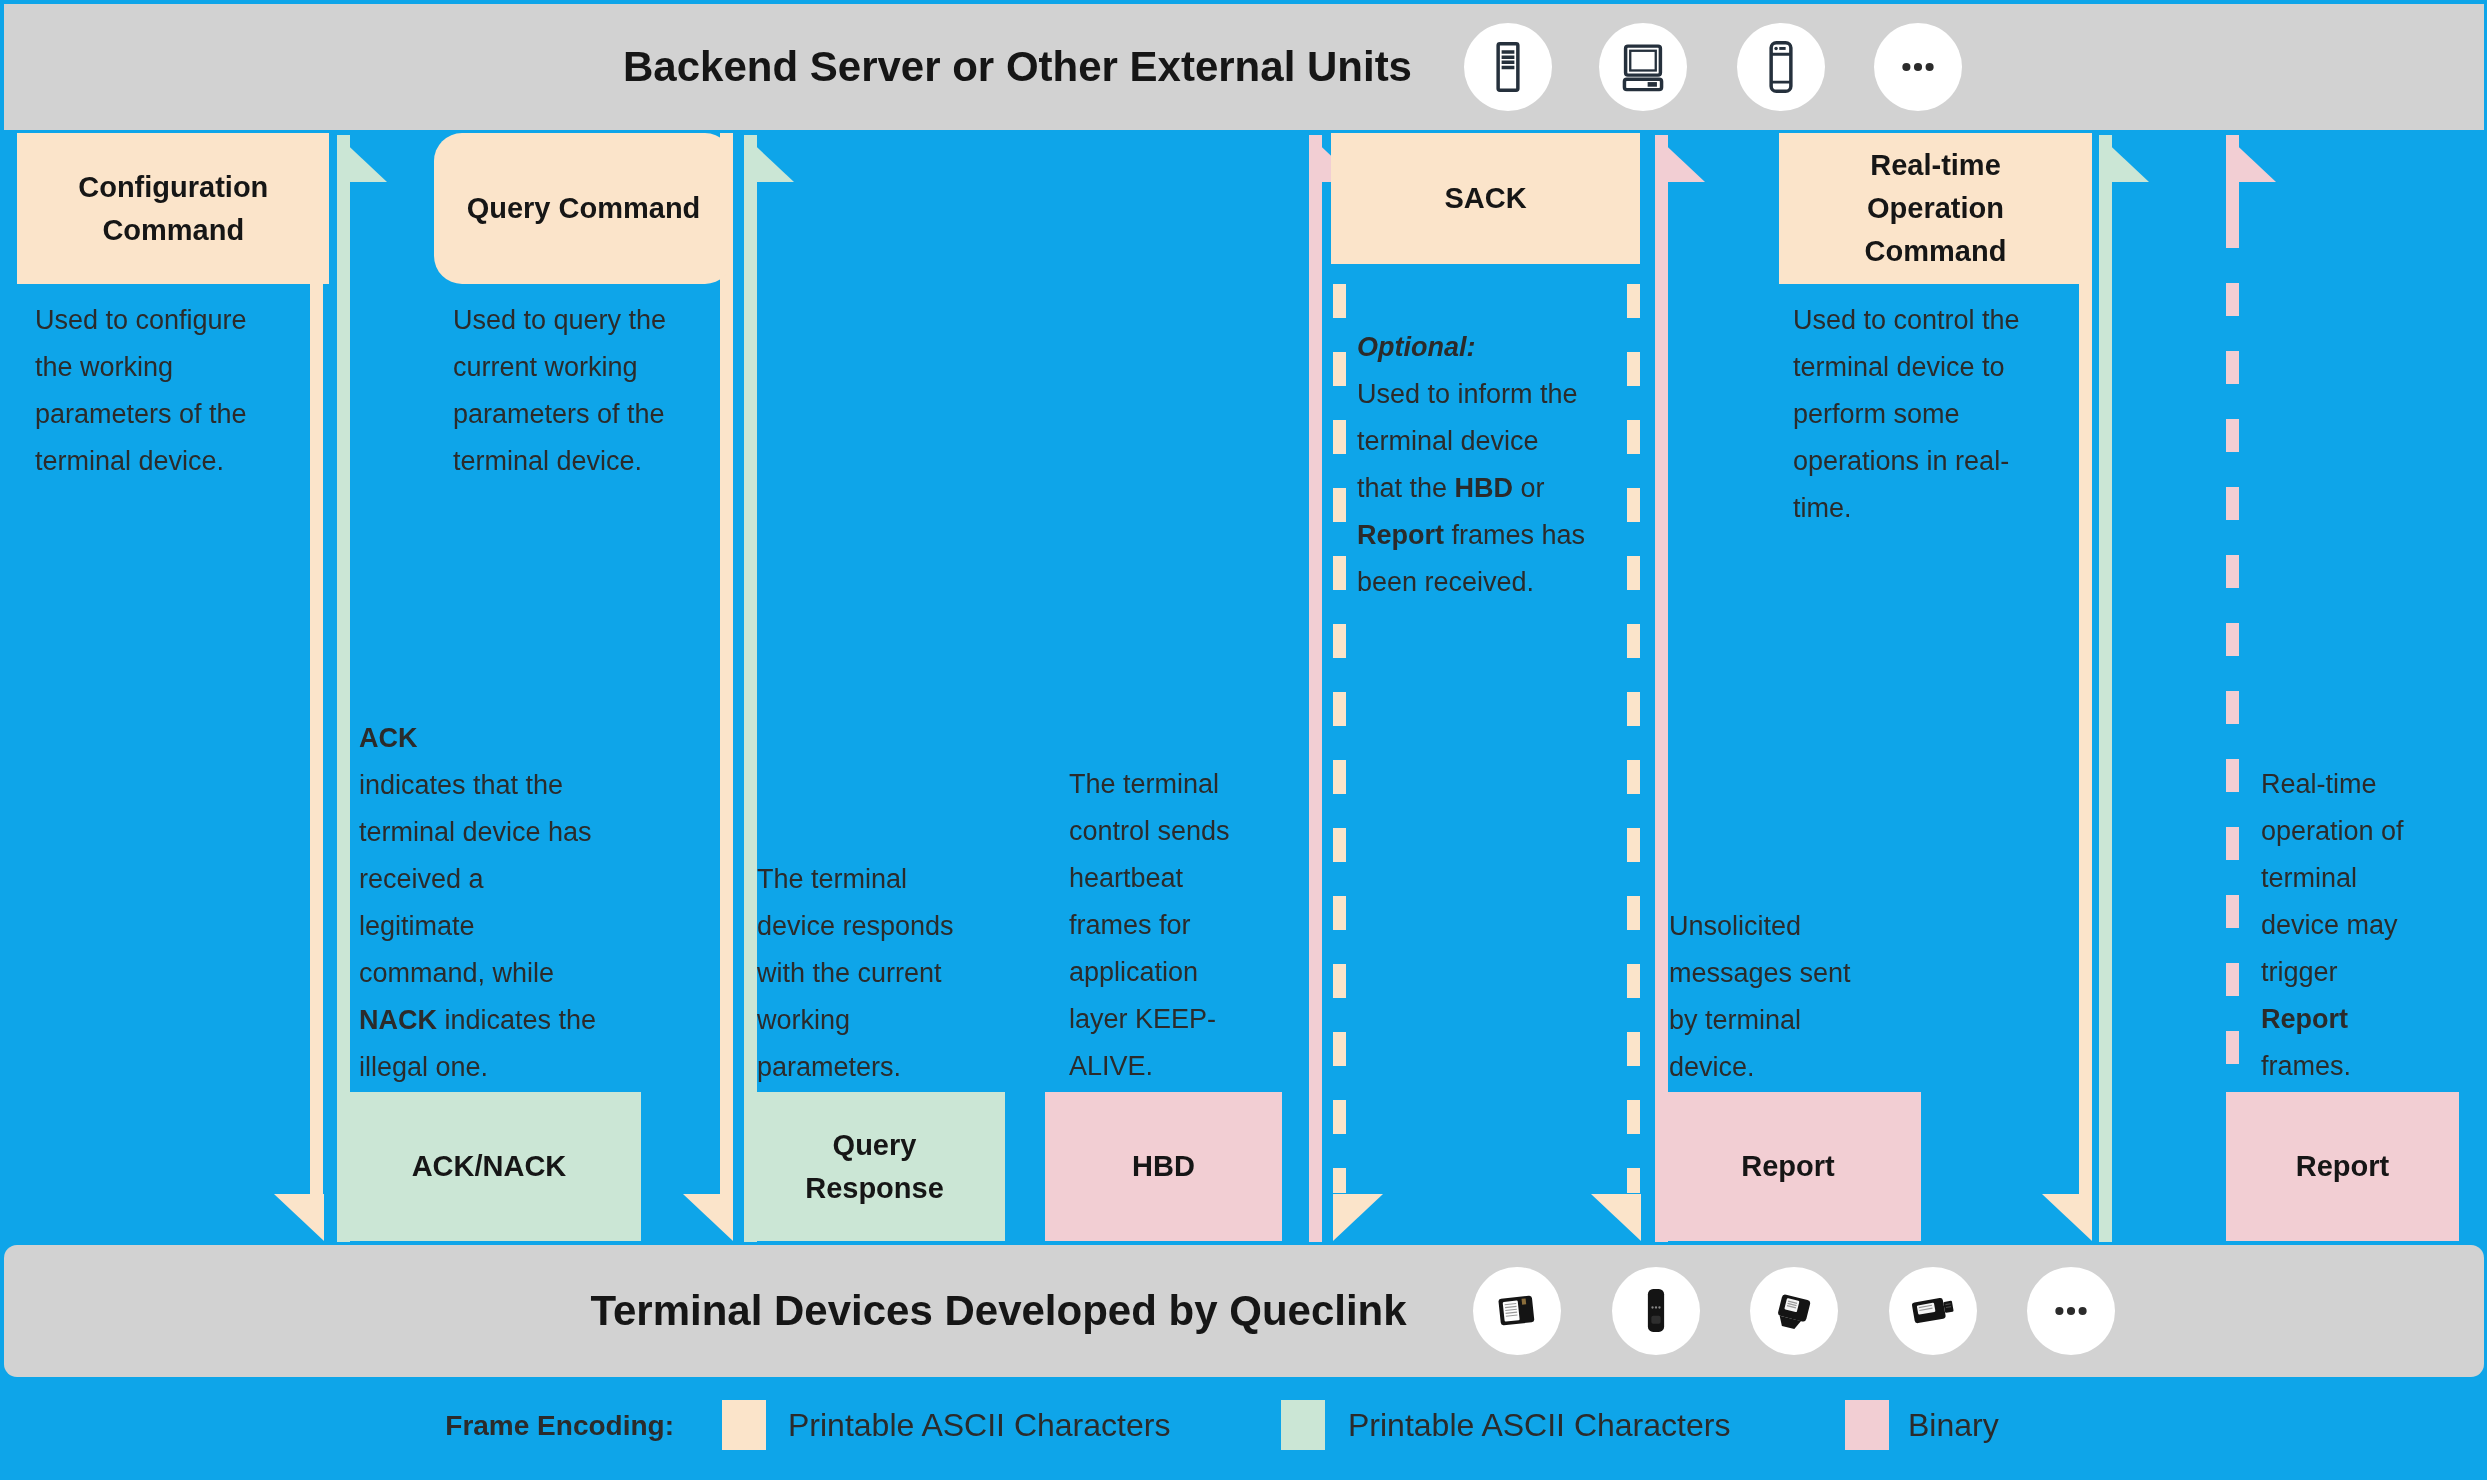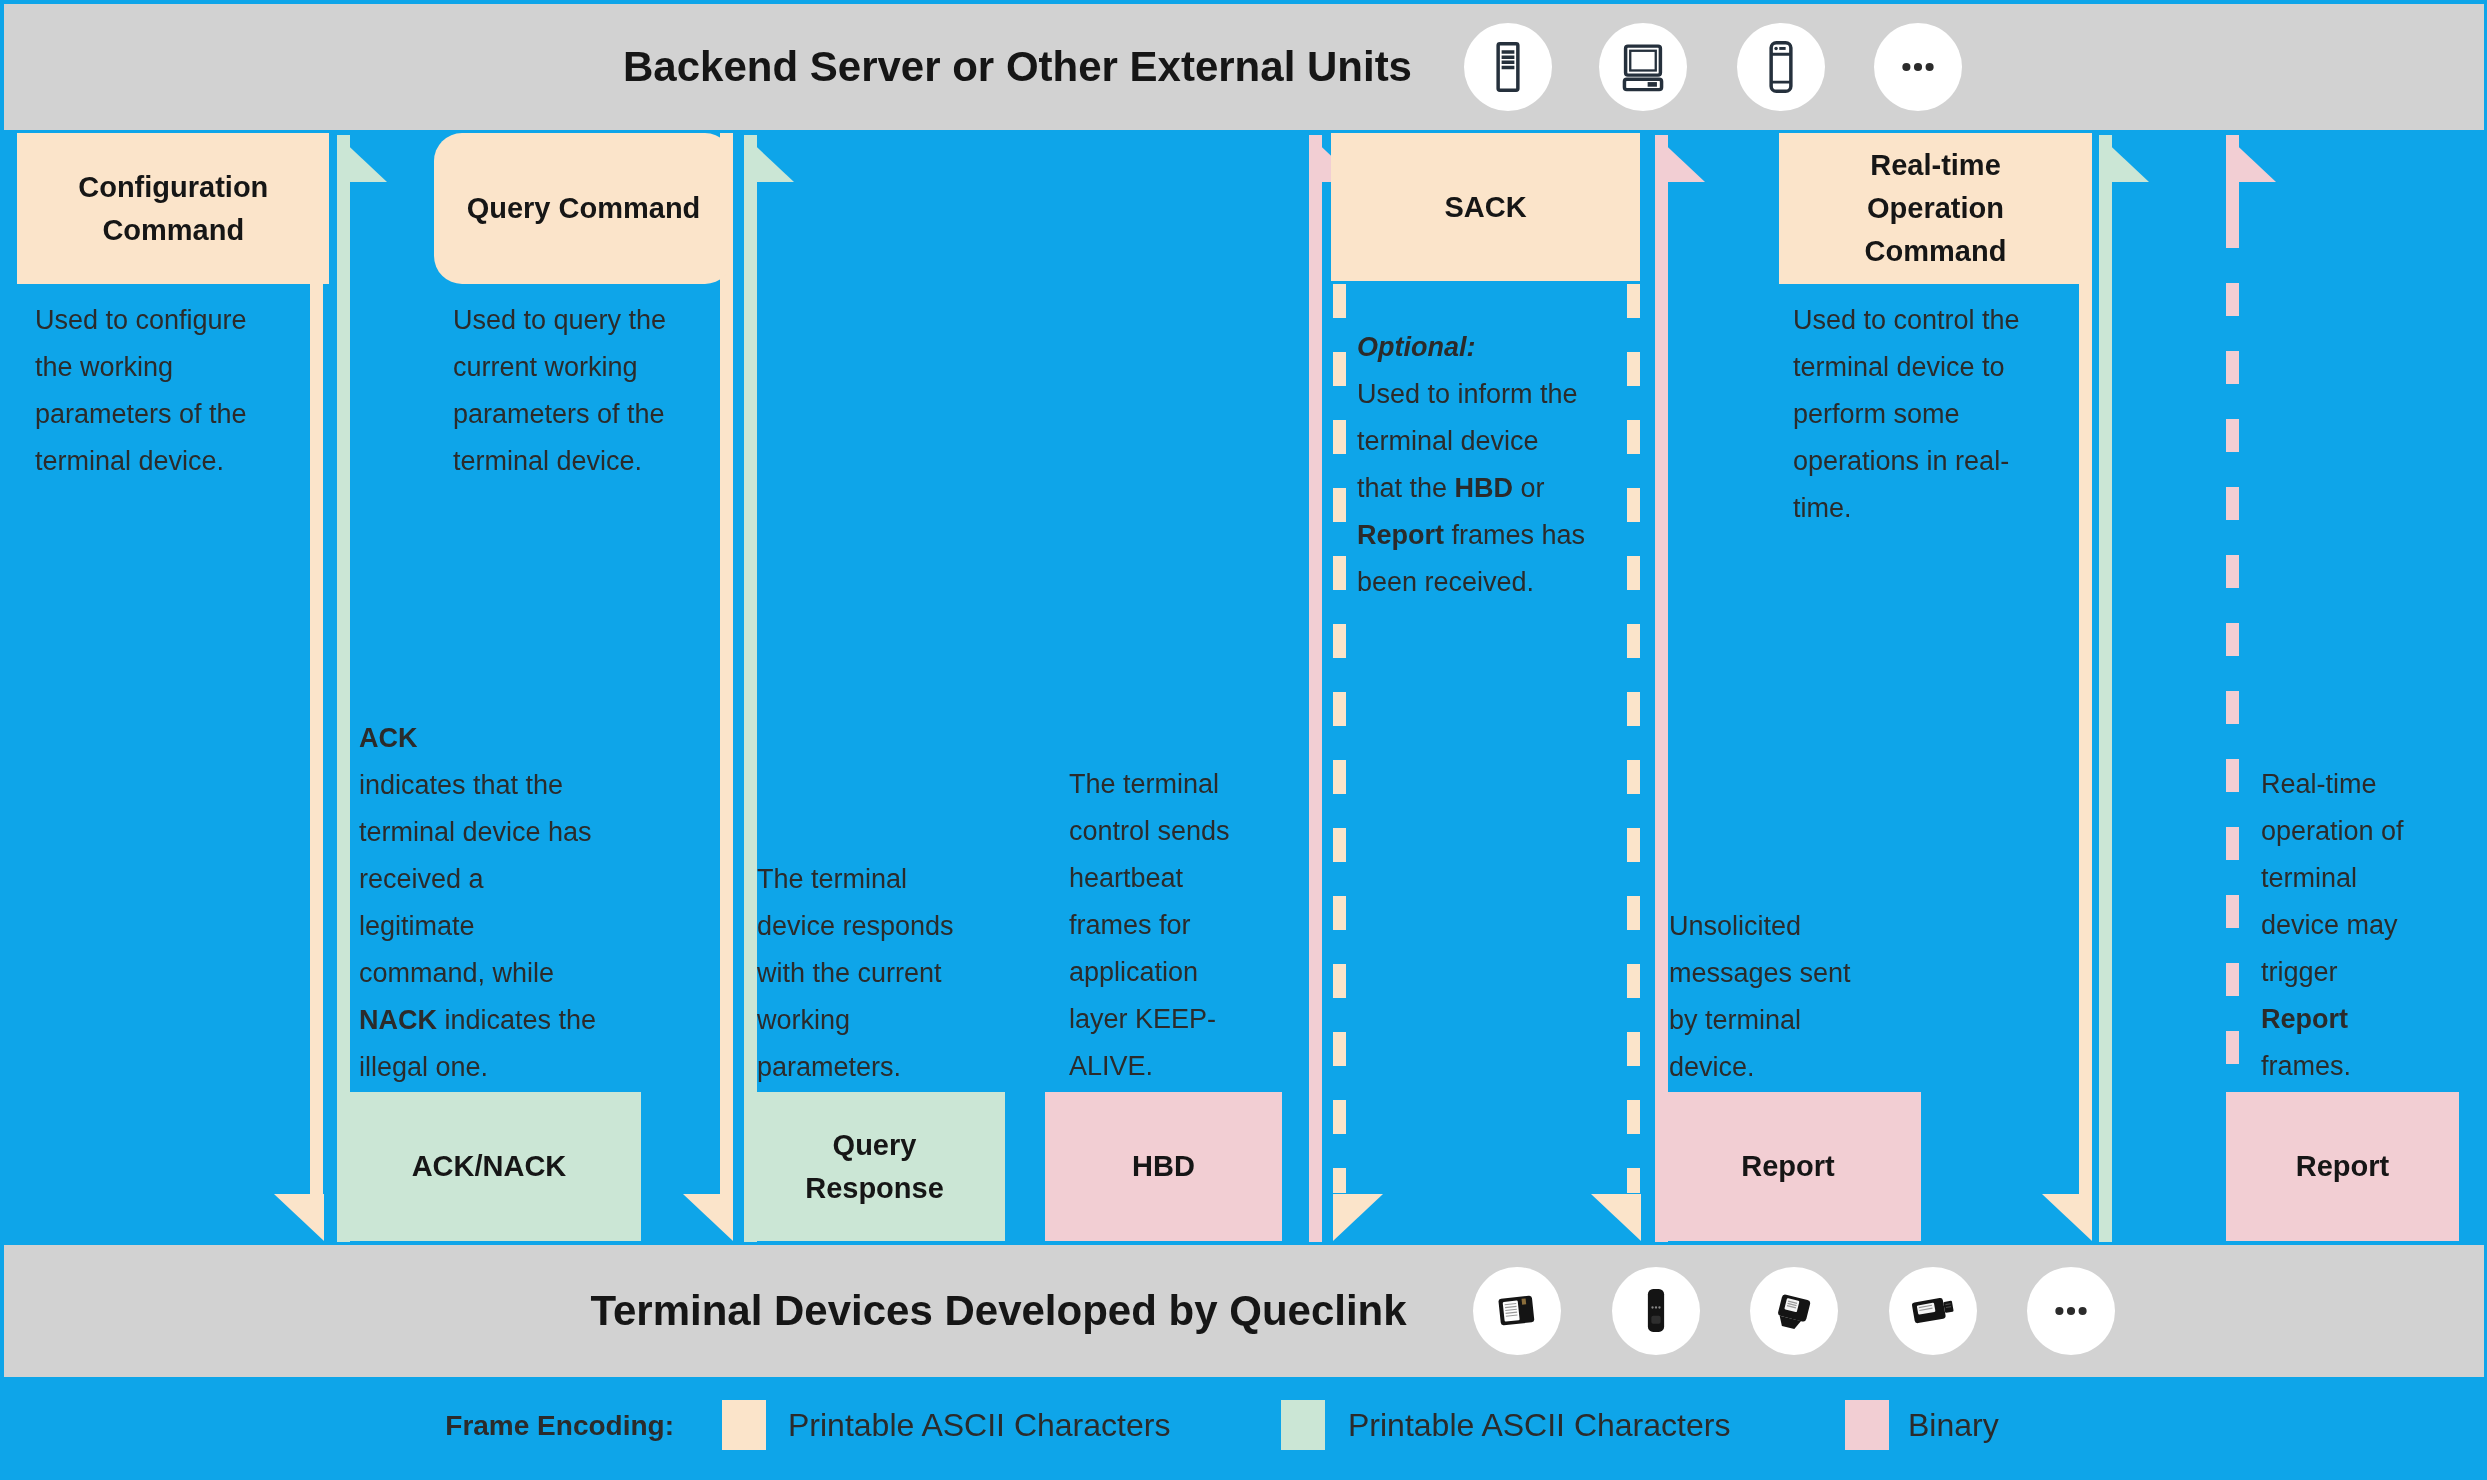--- a/index.html
+++ b/index.html
@@ -2,21 +2,21 @@
 <html style="--peach: #FBE4CA; --green: #CBE6D5; --pink: #F2CED3; --bar: #D2D2D2; --text: #2B2B2B; --label: #161616; --icon: #25303C;font-size:9.2px"><head>
 <meta charset="utf-8">
 <style>
   html,body{margin:0;padding:0;background:#000;}
   #stage{position:relative;width:2487px;height:1480px;background:#0ea5e9;
          font-family:"Liberation Sans",sans-serif;overflow:hidden;}
 
   
   .bar{position:absolute;left:3.5px;width:2480px;background:var(--bar);z-index:3;}
   #topbar{top:3.5px;height:126px;}
-  #bottombar{top:1245px;height:132px;}
+  #bottombar{top:1245px;height:132px;border-radius:13px;}
   .bar-title{position:absolute;top:50%;transform:translate(-50%,-50%);
              font-weight:bold;font-size:42px;color:var(--label);white-space:nowrap;}
 
   
   .circle{position:absolute;width:88px;height:88px;border-radius:50%;background:#fff;
           display:flex;align-items:center;justify-content:center;z-index:4;}
   .circle svg{width:58px;height:58px;}
 
   
   .box{position:absolute;z-index:2;display:flex;flex-direction:column;justify-content:center;
@@ -128,21 +128,21 @@
     <div class="bl">
         <div>Configuration</div>
         <div>Command</div>
       </div>
   </div>
   <div class="box peach" style="left:434px;top:133px;width:299px;height:151px;border-radius:28px;">
     <div class="bl">
         <div>Query Command</div>
       </div>
   </div>
-  <div class="box peach" style="left:1331px;top:133px;width:309px;height:148px;">
+  <div class="box peach" style="left:1331px;top:133px;width:309px;height:131px;">
     <div class="bl">
         <div>SACK</div>
       </div>
   </div>
   <div class="box peach" style="left:1779px;top:133px;width:313px;height:151px;">
     <div class="bl">
         <div>Real-time</div>
         <div>Operation</div>
         <div>Command</div>
       </div>

